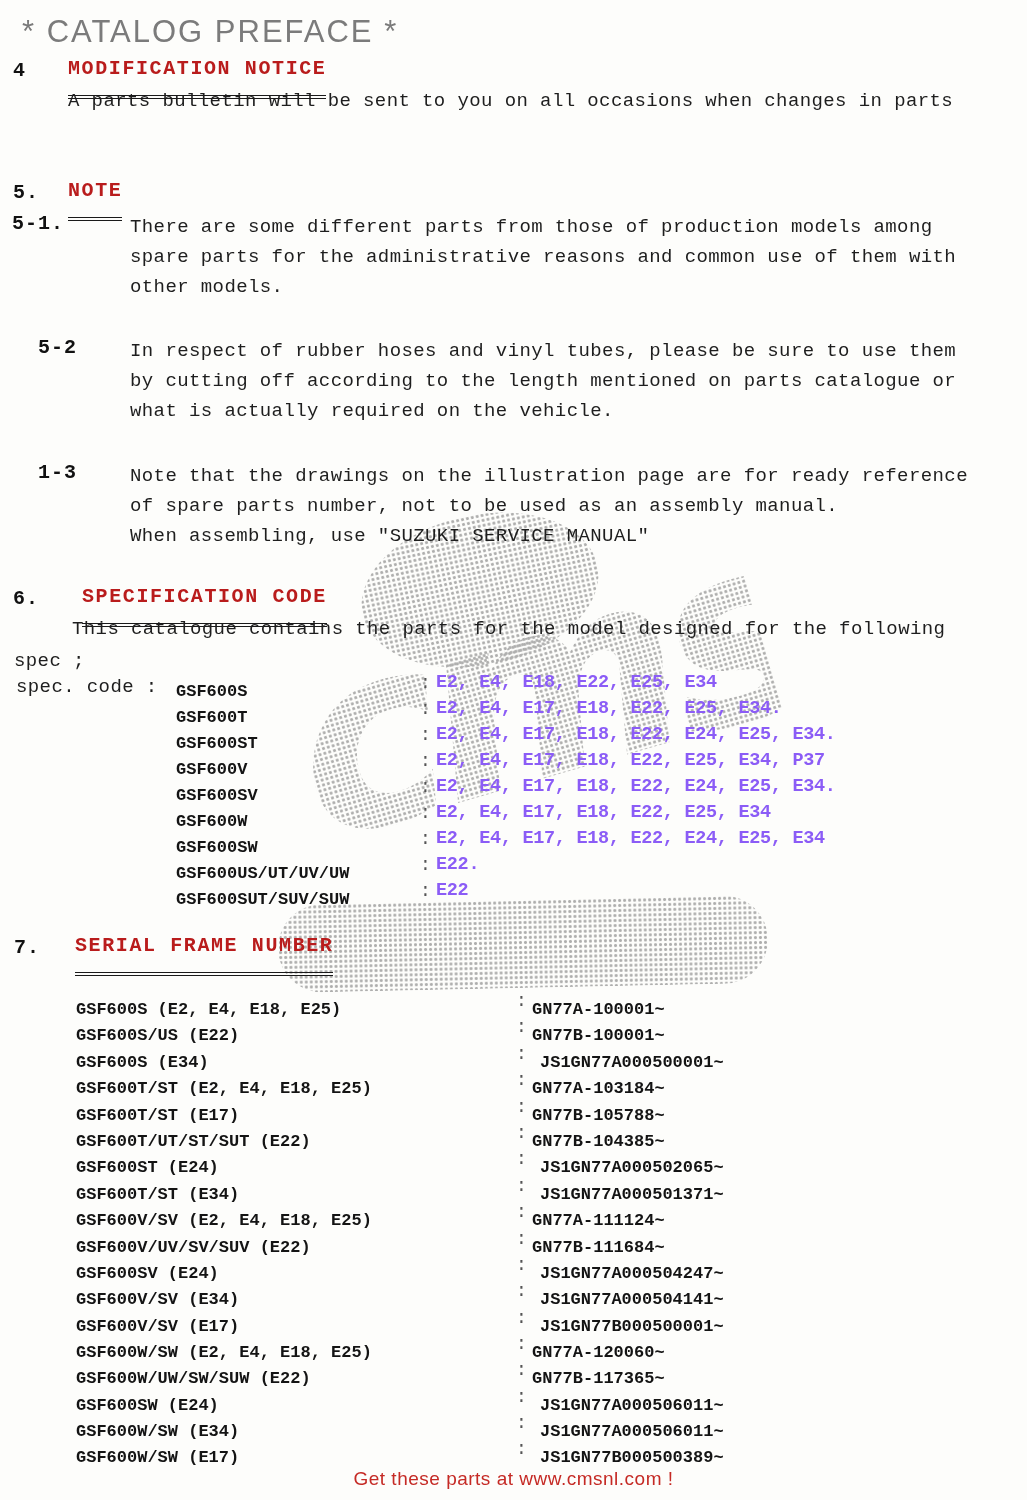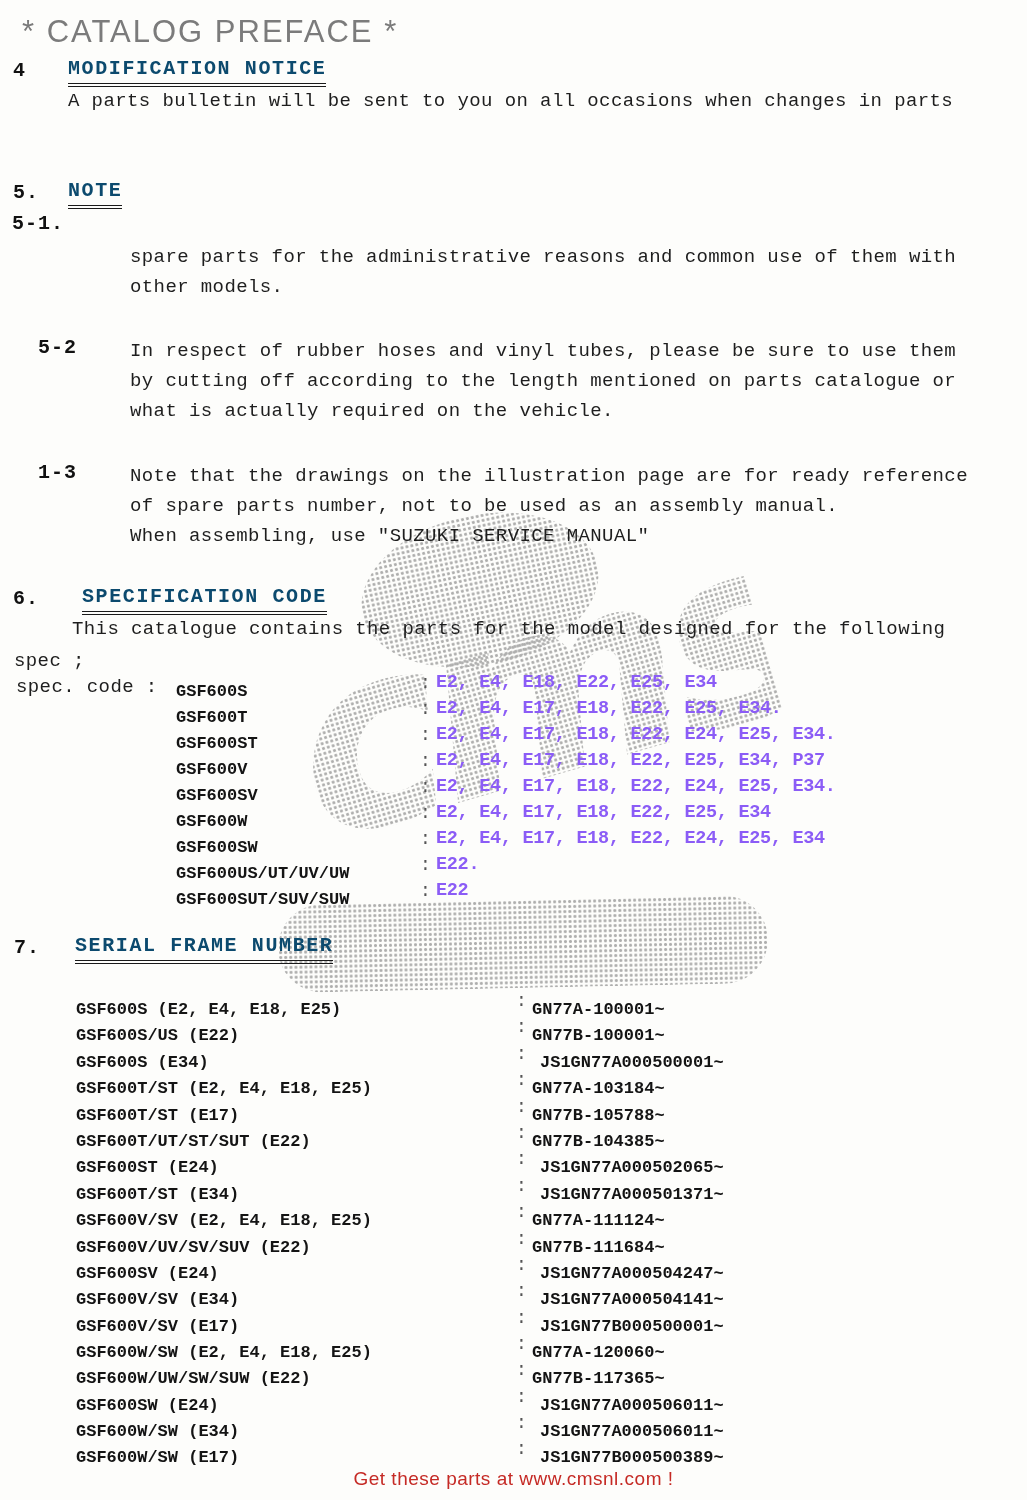--- a/index.html
+++ b/index.html
@@ -1,22 +1,22 @@
 <!DOCTYPE html>
 <html><head>
 <meta charset="utf-8">
 <style>
   html,body{margin:0;padding:0;background:#ffffff;}
   #page{position:relative;width:1027px;height:1500px;background:#fdfdfb;overflow:hidden;
         font-family:"Liberation Mono","DejaVu Sans Mono",monospace;color:#1c1c1c;}
   .t{position:absolute;white-space:pre;z-index:2;}
   .body{font-size:19px;line-height:30px;letter-spacing:.4px;font-weight:500;color:#1e1e1e;}
   .num{font-size:20px;font-weight:700;letter-spacing:1px;color:#111;}
-  .heading{font-size:20px;font-weight:700;letter-spacing:1.6px;color:#0c4a6e;
-           border-bottom:4px double #1a1a1a;padding-bottom:3px;}
+  .heading{font-size:20px;font-weight:700;letter-spacing:1.6px;color:#b91c1c;
+           border-bottom:4px double #1a1a1a;padding-bottom:15px;}
   .tbl{font-size:17px;font-weight:700;letter-spacing:0;color:#141414;margin-top:10px;}
   .codes{font-size:18.5px;font-weight:700;letter-spacing:-.3px;color:#8b5cf6;}
   .colon{font-size:18px;font-weight:400;color:#555;}
   .title{font-family:"Liberation Sans","DejaVu Sans",sans-serif;font-size:31px;
          font-weight:400;color:#7b7b7b;letter-spacing:2px;}
   .footer{font-family:"Liberation Sans","DejaVu Sans",sans-serif;font-size:19px;
           color:#c52a25;letter-spacing:.5px;left:0;width:100%;text-align:center;}
   
   .wm{position:absolute;z-index:1;opacity:.55;}
   .dots{background-image:radial-gradient(circle,#6e6e6e 1.3px,rgba(0,0,0,0) 1.6px);
@@ -43,20 +43,21 @@
   <div class="t title" style="left:22px;top:14px;">* CATALOG PREFACE *</div>
 
   <div class="t num" style="left:13px;top:59px;">4</div>
   <div class="t heading" style="left:68px;top:57px;">MODIFICATION NOTICE</div>
   <div class="t body" style="left:68px;top:86px;">A parts bulletin will be sent to you on all occasions when changes in parts</div>
 
   <div class="t num" style="left:13px;top:181px;">5.</div>
   <div class="t heading" style="left:68px;top:179px;">NOTE</div>
 
   <div class="t num" style="left:12px;top:212px;">5-1.</div>
+  <div class="t body" style="left:130px;top:212px;">There are some different parts from those of production models among</div>
   <div class="t body" style="left:130px;top:242px;">spare parts for the administrative reasons and common use of them with</div>
   <div class="t body" style="left:130px;top:272px;">other models.</div>
 
   <div class="t num" style="left:38px;top:336px;">5-2</div>
   <div class="t body" style="left:130px;top:336px;">In respect of rubber hoses and vinyl tubes, please be sure to use them</div>
   <div class="t body" style="left:130px;top:396px;">what is actually required on the vehicle.</div>
   <div class="t body" style="left:130px;top:366px;">by cutting off according to the length mentioned on parts catalogue or</div>
 
   <div class="t num" style="left:38px;top:461px;">1-3</div>
   <div class="t body" style="left:130px;top:491px;">of spare parts number, not to be used as an assembly manual.</div>

